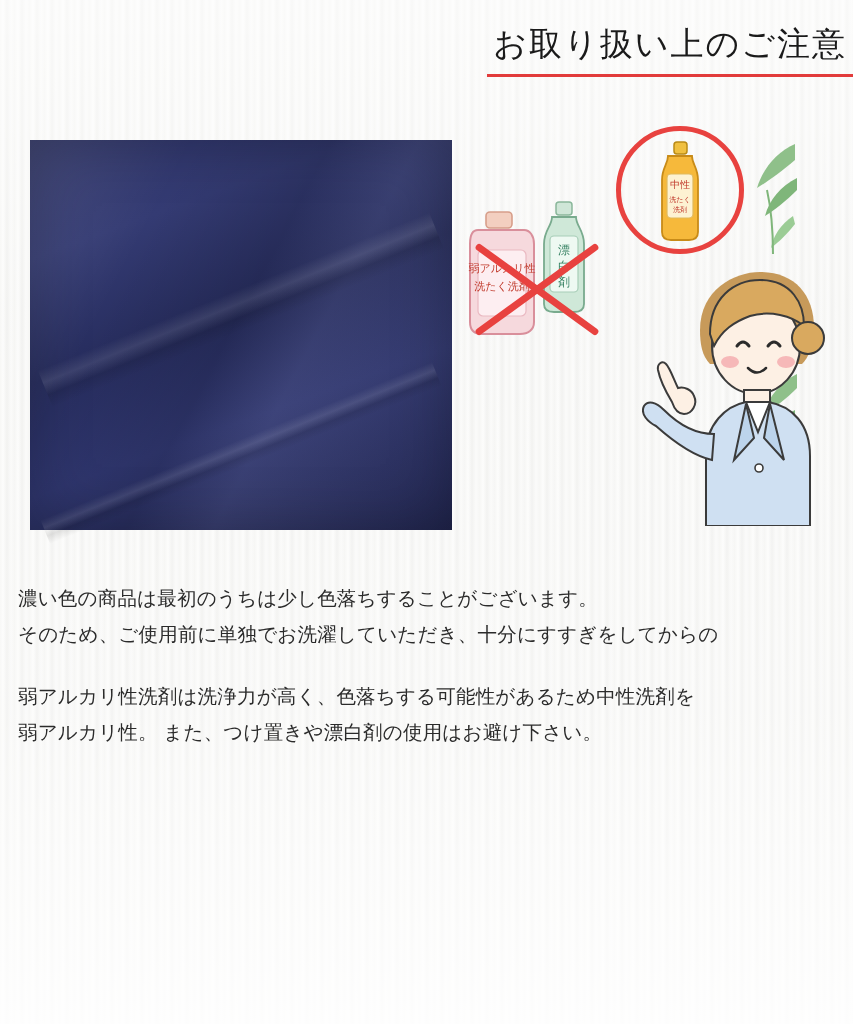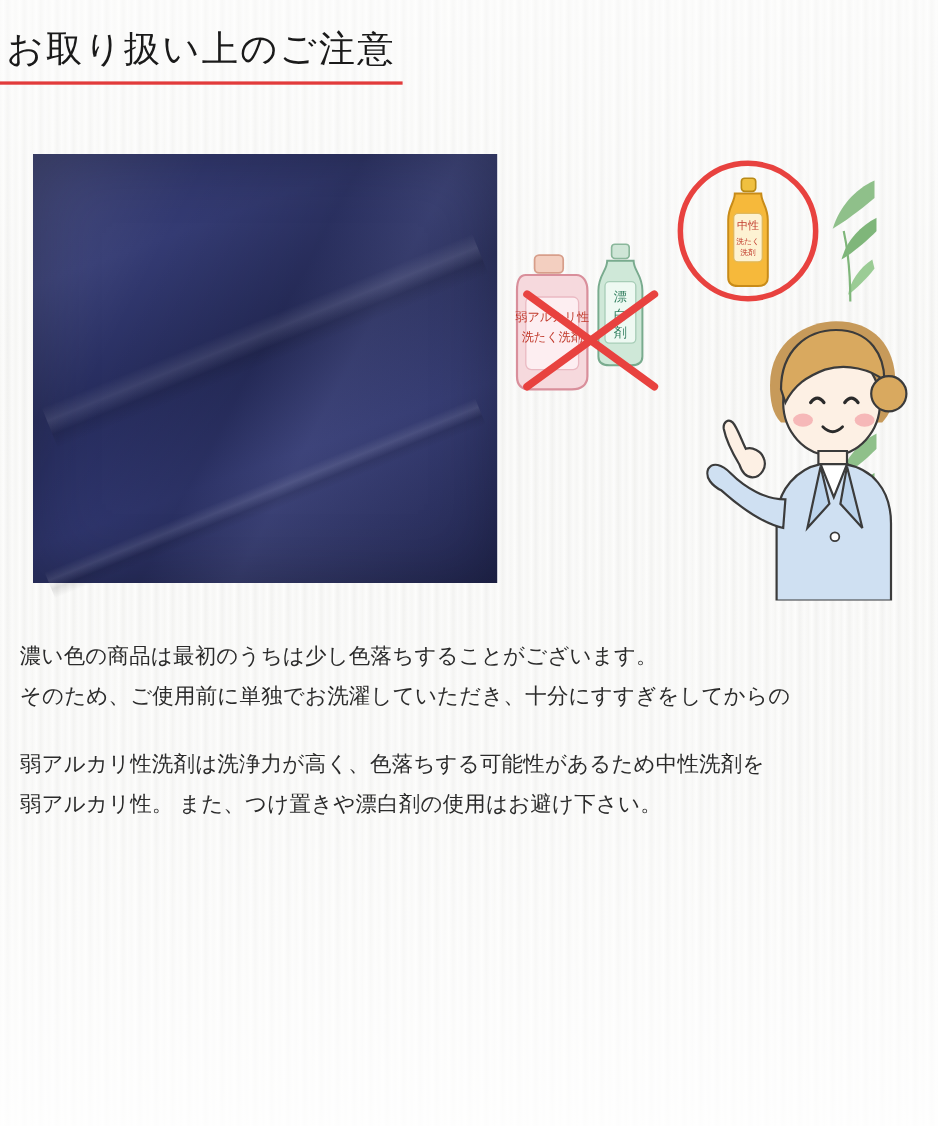--- a/index.html
+++ b/index.html
@@ -42,21 +42,21 @@
     position: absolute;
     inset: 0;
   }
 
   
   .title-wrap {
     position: absolute;
     top: 24px;
     left: 0;
     width: 853px;
-    text-align: left;
+    text-align: right;
   }
   .title {
     display: inline-block;
     font-size: 33px;
     letter-spacing: 2px;
     color: #1a1a1a;
     font-weight: 400;
     line-height: 1.2;
     padding: 0 6px 10px 6px;
     border-bottom: 3px solid #e23b3b;
@@ -82,21 +82,21 @@
     background: linear-gradient(180deg, rgba(255,255,255,0.0), rgba(255,255,255,0.10), rgba(0,0,0,0.10), rgba(255,255,255,0.0));
     transform: rotate(-22deg);
   }
   .photo .fold.f1 { top: 150px; }
   .photo .fold.f2 { top: 300px; height: 26px; }
 
   
   .illo {
     position: absolute;
     left: 452px;
-    top: 134px;
+    top: 114px;
     width: 345px;
     height: 412px;
   }
 
   
   .bamboo { position: absolute; right: 0; }
   .bamboo.b1 { top: 24px; width: 60px; height: 120px; }
   .bamboo.b2 { top: 250px; width: 60px; height: 120px; }
 
   
@@ -139,21 +139,21 @@
   .body-text {
     position: absolute;
     left: 18px;
     top: 580px;
     width: 830px;
     color: #2b2b2b;
     font-size: 19.5px;
     line-height: 1.85;
     letter-spacing: 0.2px;
   }
-  .para { margin: 0 0 26px 0; font-family: Liberation Serif, serif; }
+  .para { margin: 0 0 26px 0; }
   .para:last-child { margin-bottom: 12px; }
   .line { display: block; white-space: nowrap; }
 </style>
 </head>
 <body>
 
 <div class="page"></div>
 
 <div class="content">
 

